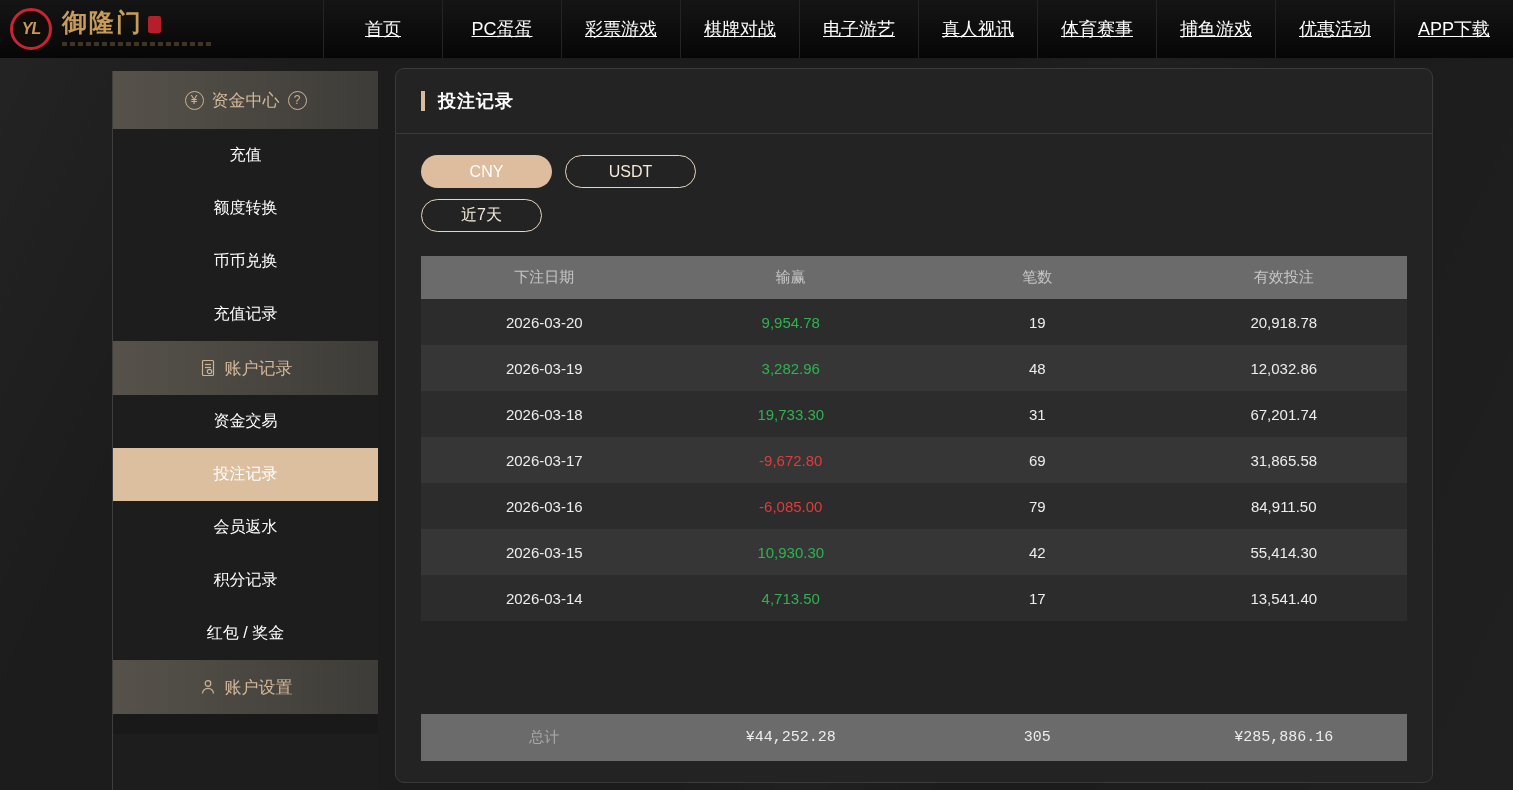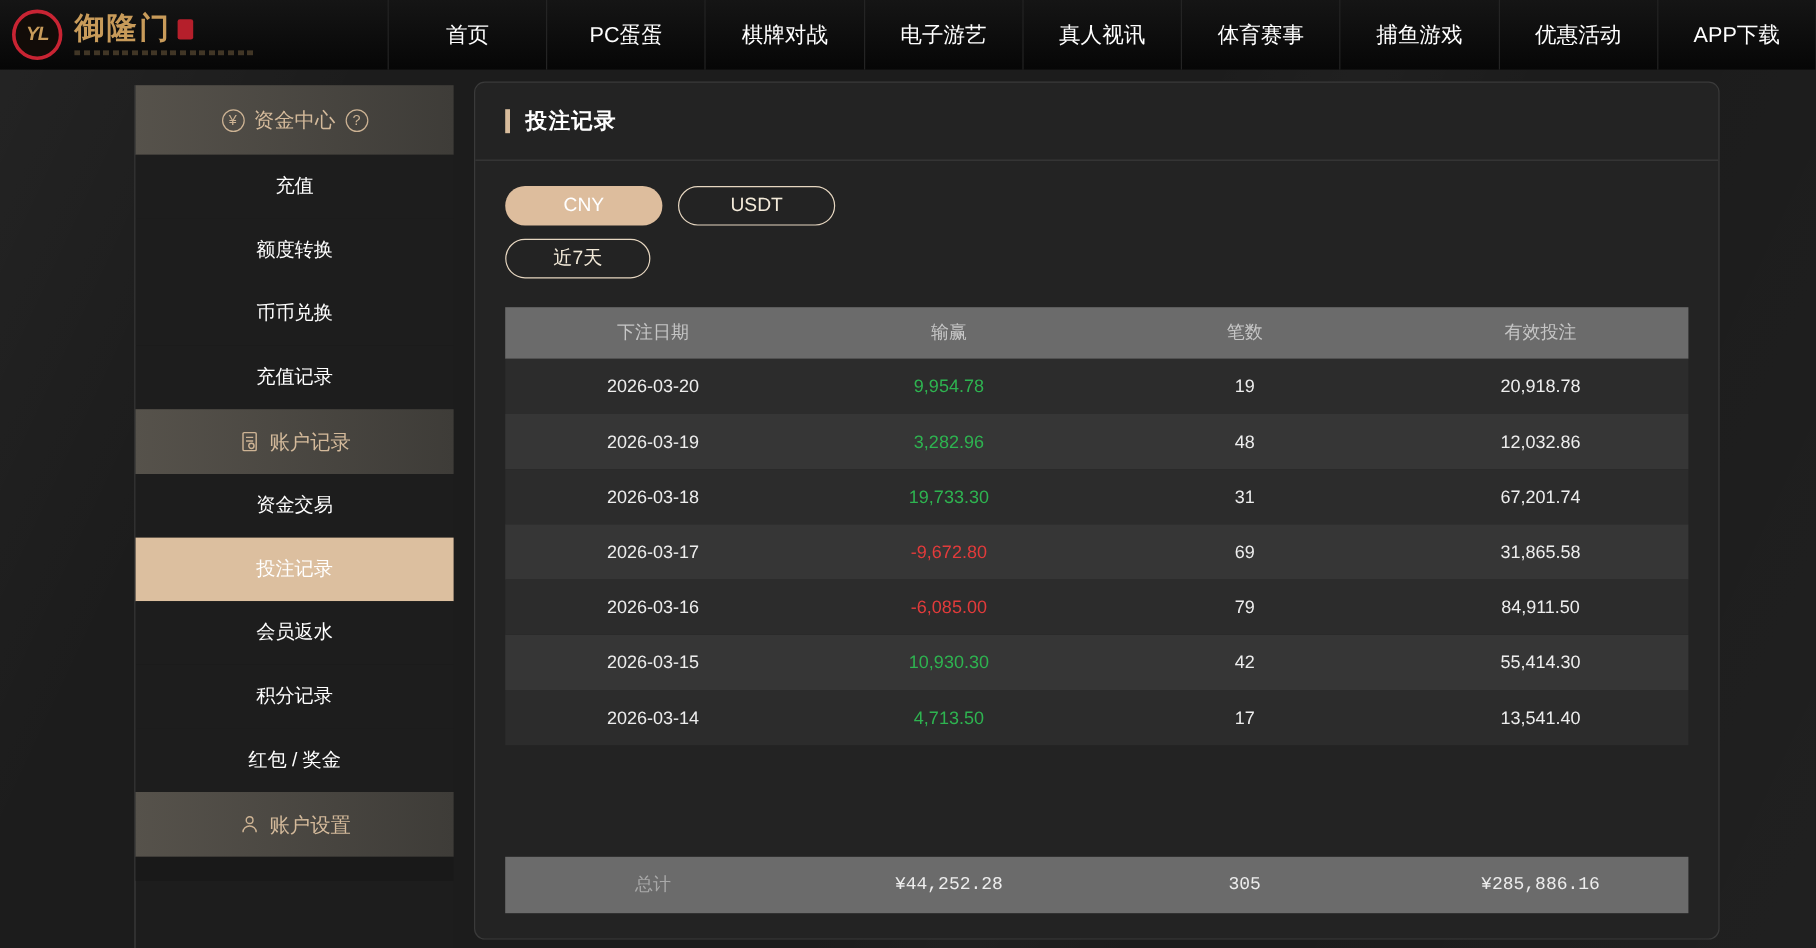--- a/index.html
+++ b/index.html
@@ -27,31 +27,32 @@
   .logo{width:323px;display:flex;align-items:center;padding-left:10px;box-sizing:border-box;}
   .logo-badge{
     width:42px;height:42px;border-radius:50%;
     border:3px solid #c92433;box-sizing:border-box;
     display:flex;align-items:center;justify-content:center;
     color:#c89b5a;font-weight:bold;font-style:italic;font-size:16px;
     letter-spacing:-1px;background:#120c08;
   }
   .brand-block{margin-left:10px;display:flex;flex-direction:column;}
   .brand-line{display:flex;align-items:center;}
-  .brand-name{color:#c89b5a;font-size:25px;font-weight:bold;letter-spacing:2px;line-height:1;}
+  .brand-name{color:#c89b5a;font-size:25px;font-weight:bold;letter-spacing:2px;line-height:1;font-family:Liberation Mono, monospace;}
   .brand-seal{width:13px;height:17px;background:#b51f2b;border-radius:2px;margin-left:5px;}
   .brand-tagline{
     margin-top:5px;height:4px;width:150px;opacity:.55;
     background:repeating-linear-gradient(90deg,#6e5a3c 0 5px,transparent 5px 8px);
   }
   .nav-items{flex:1;display:flex;}
   .nav-item{
     flex:1;display:flex;align-items:center;justify-content:center;
     color:#ffffff;font-size:18px;cursor:pointer;
     border-left:1px solid #242424;
+    text-decoration:underline;
   }
 
   
   .sidebar{
     position:absolute;left:112px;top:71px;width:266px;height:719px;
     background:#1d1d1d;border-left:1px solid #3e3e3e;box-sizing:border-box;
   }
   .side-header{
     height:58px;display:flex;align-items:center;justify-content:center;gap:8px;
     background:linear-gradient(90deg,#56524b,#3e3c38);
@@ -125,20 +126,21 @@
       <div class="brand-line">
         <span class="brand-name">御隆门</span>
         <span class="brand-seal"></span>
       </div>
       <div class="brand-tagline"></div>
     </div>
   </div>
   <div class="nav-items">
     <div class="nav-item">首页</div>
     <div class="nav-item">PC蛋蛋</div>
+    <div class="nav-item">彩票游戏</div>
     <div class="nav-item">棋牌对战</div>
     <div class="nav-item">电子游艺</div>
     <div class="nav-item">真人视讯</div>
     <div class="nav-item">体育赛事</div>
     <div class="nav-item">捕鱼游戏</div>
     <div class="nav-item">优惠活动</div>
     <div class="nav-item">APP下载</div>
   </div>
 </div>
 

